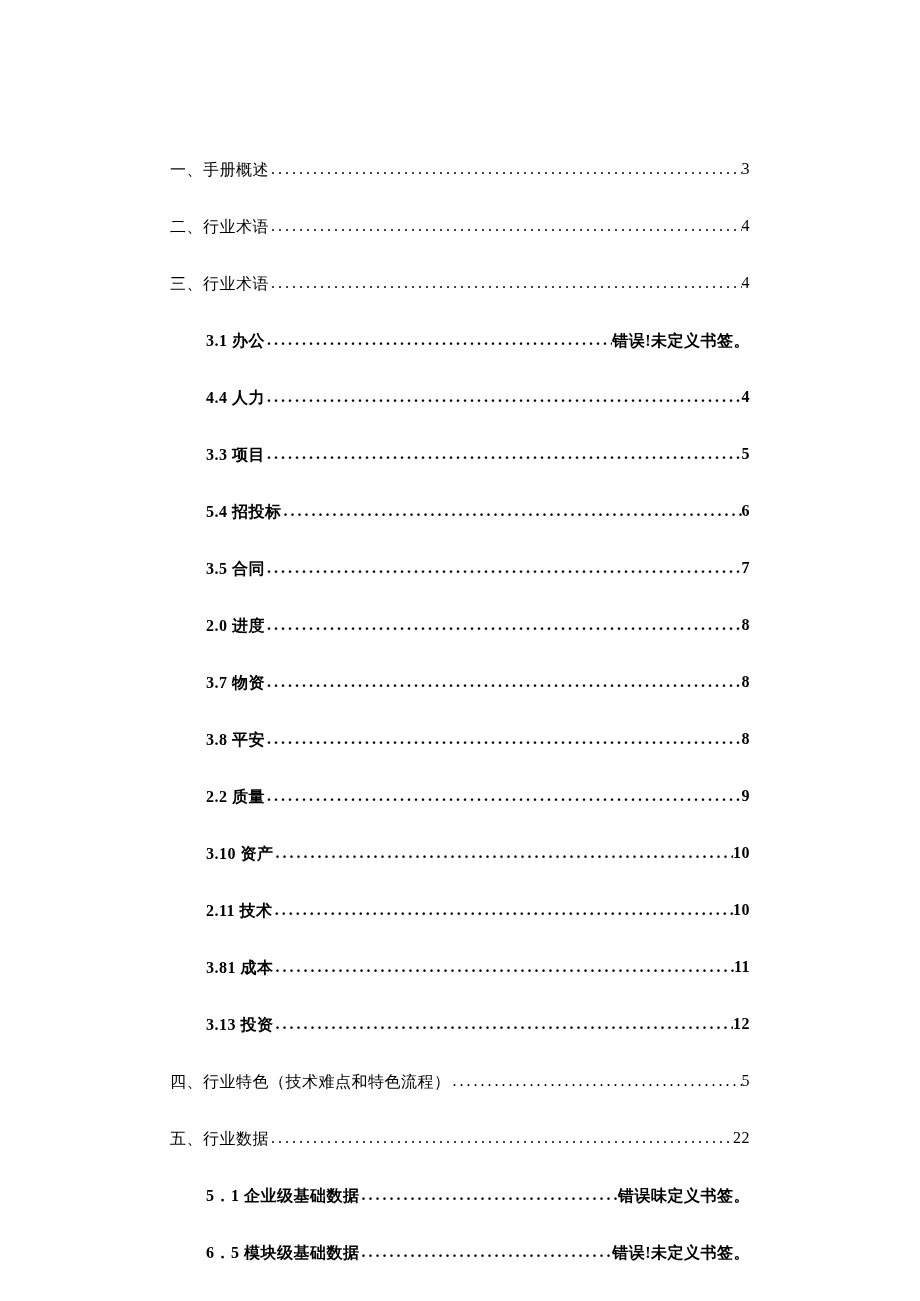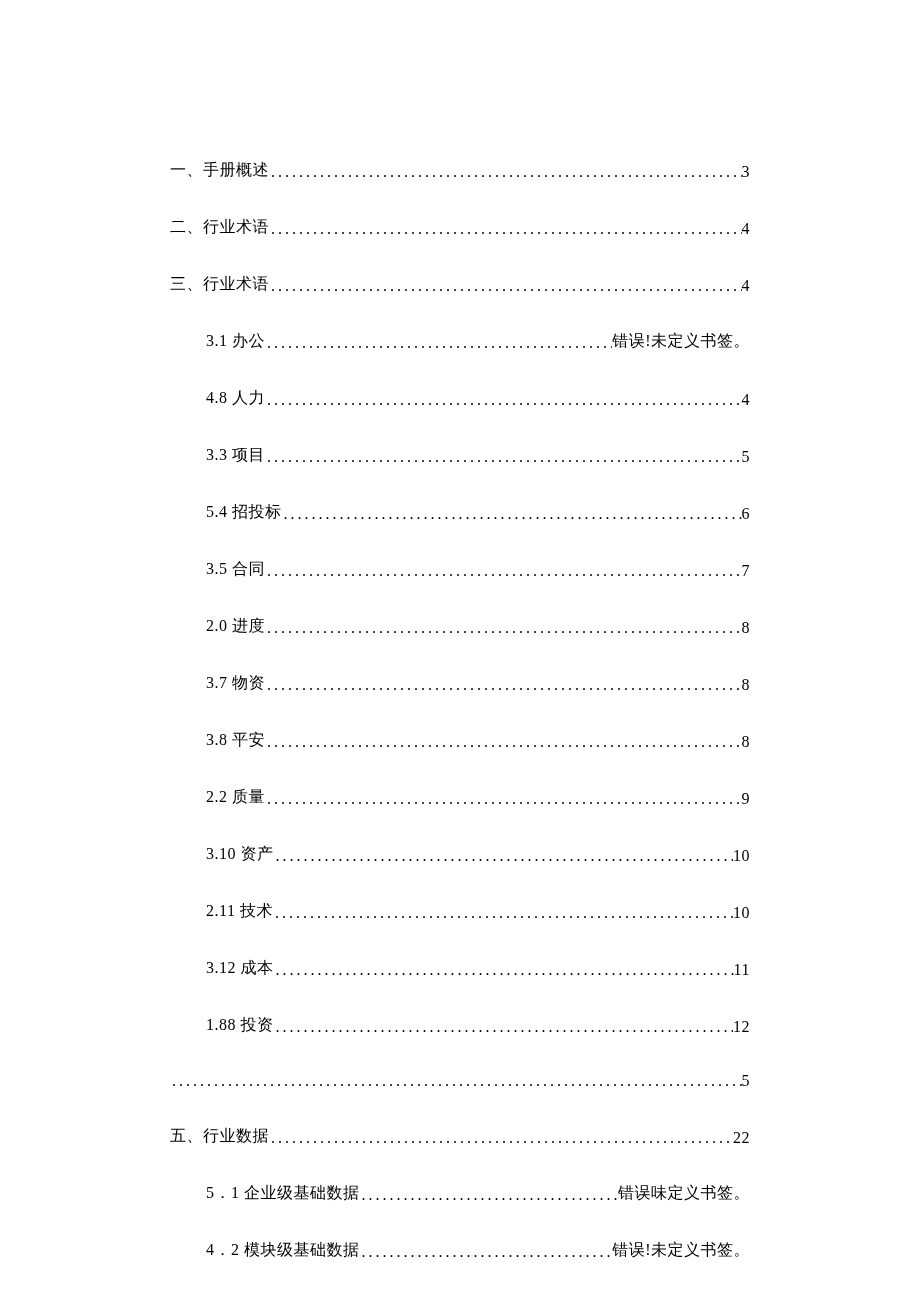--- a/index.html
+++ b/index.html
@@ -13,27 +13,28 @@
       height: 1301px;
       font-family: "SimSun", "宋体", serif;
       font-size: 16px;
       color: #000;
       padding-top: 160px;
       padding-left: 170px;
       padding-right: 170px;
     }
     .toc-line {
       display: flex;
-      align-items: flex-end;
+      align-items: flex-start;
       margin-bottom: 36px;
       white-space: nowrap;
       overflow: hidden;
     }
     .toc-line.sub {
       padding-left: 36px;
+      font-weight: bold;
     }
     .toc-label {
       flex-shrink: 0;
       letter-spacing: 0.5px;
     }
     .toc-dots {
       flex: 1;
       overflow: hidden;
       letter-spacing: 3px;
       font-variant-ligatures: none;
@@ -63,21 +64,21 @@
       <span class="toc-label">三、行业术语</span>
       <span class="toc-dots">....................................................................................................</span>
       <span class="toc-page">4</span>
     </div>
     <div class="toc-line sub">
       <span class="toc-label">3.1 办公</span>
       <span class="toc-dots">....................................................................................................</span>
       <span class="toc-page">错误!未定义书签。</span>
     </div>
     <div class="toc-line sub">
-      <span class="toc-label">4.8 人力</span>
+      <span class="toc-label">4.4 人力</span>
       <span class="toc-dots">....................................................................................................</span>
       <span class="toc-page">4</span>
     </div>
     <div class="toc-line sub">
       <span class="toc-label">3.3 项目</span>
       <span class="toc-dots">....................................................................................................</span>
       <span class="toc-page">5</span>
     </div>
     <div class="toc-line sub">
       <span class="toc-label">5.4 招投标</span>
@@ -113,41 +114,42 @@
       <span class="toc-label">3.10  资产 </span>
       <span class="toc-dots">....................................................................................................</span>
       <span class="toc-page">10</span>
     </div>
     <div class="toc-line sub">
       <span class="toc-label">2.11  技术 </span>
       <span class="toc-dots">....................................................................................................</span>
       <span class="toc-page">10</span>
     </div>
     <div class="toc-line sub">
-      <span class="toc-label">3.12  成本 </span>
+      <span class="toc-label">3.81  成本 </span>
       <span class="toc-dots">....................................................................................................</span>
       <span class="toc-page">11</span>
     </div>
     <div class="toc-line sub">
-      <span class="toc-label">1.88  投资 </span>
+      <span class="toc-label">3.13  投资 </span>
       <span class="toc-dots">....................................................................................................</span>
       <span class="toc-page">12</span>
     </div>
     <div class="toc-line">
+      <span class="toc-label">四、行业特色（技术难点和特色流程） </span>
       <span class="toc-dots">....................................................................................................</span>
       <span class="toc-page">5</span>
     </div>
     <div class="toc-line">
       <span class="toc-label">五、行业数据 </span>
       <span class="toc-dots">....................................................................................................</span>
       <span class="toc-page">22</span>
     </div>
     <div class="toc-line sub">
       <span class="toc-label">5．1 企业级基础数据</span>
       <span class="toc-dots">....................................................................................................</span>
       <span class="toc-page">错误味定义书签。</span>
     </div>
     <div class="toc-line sub">
-      <span class="toc-label">4．2 模块级基础数据</span>
+      <span class="toc-label">6．5 模块级基础数据</span>
       <span class="toc-dots">....................................................................................................</span>
       <span class="toc-page">错误!未定义书签。</span>
     </div>
   </div>
 
 </body></html>

